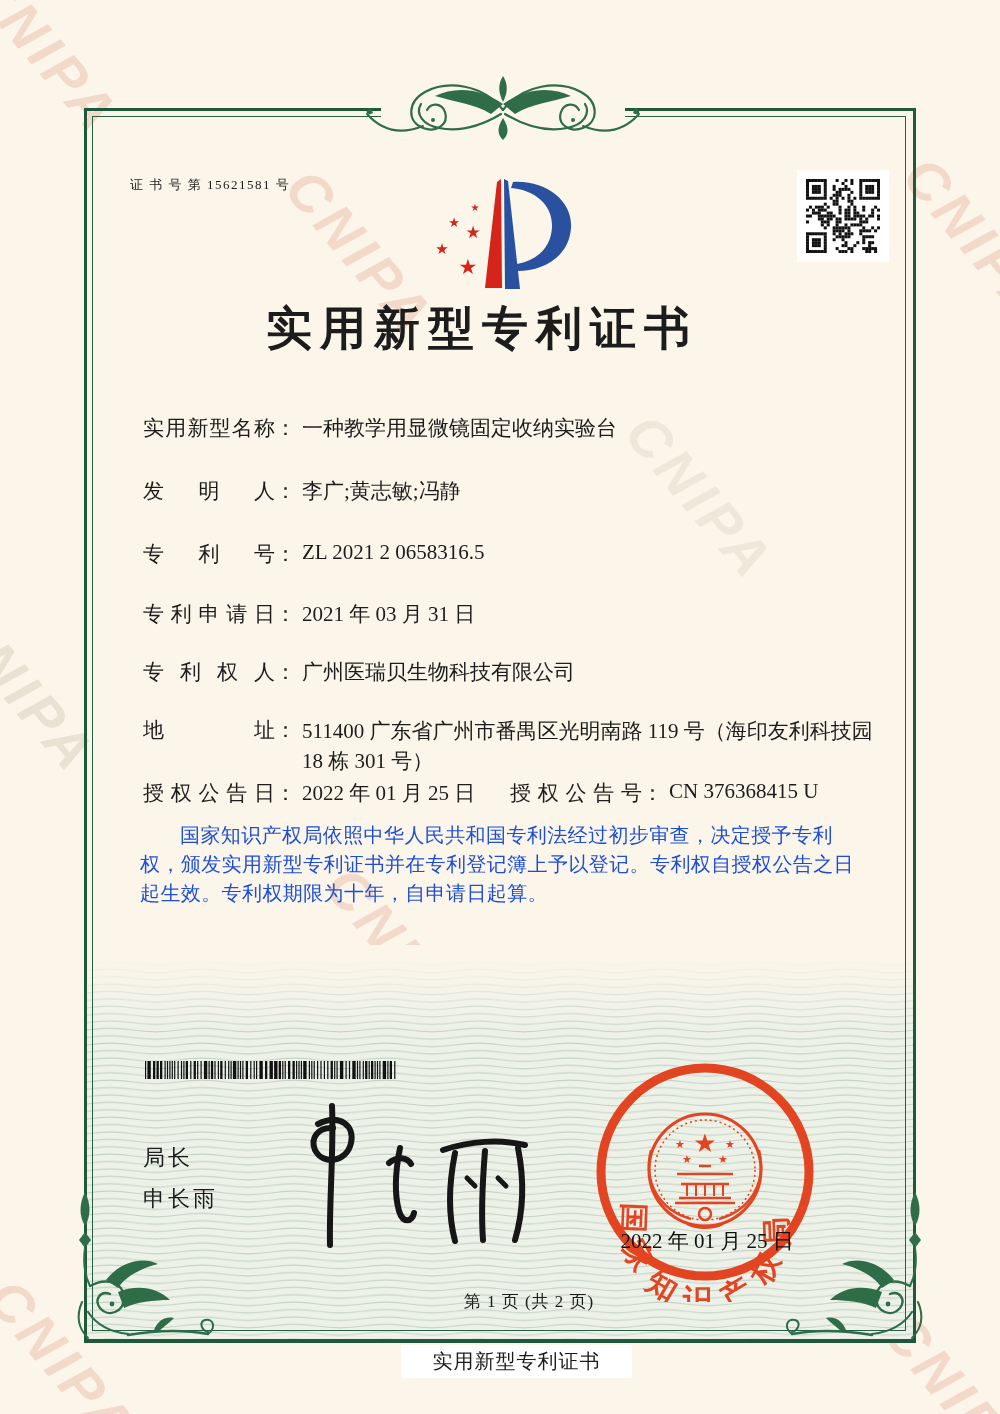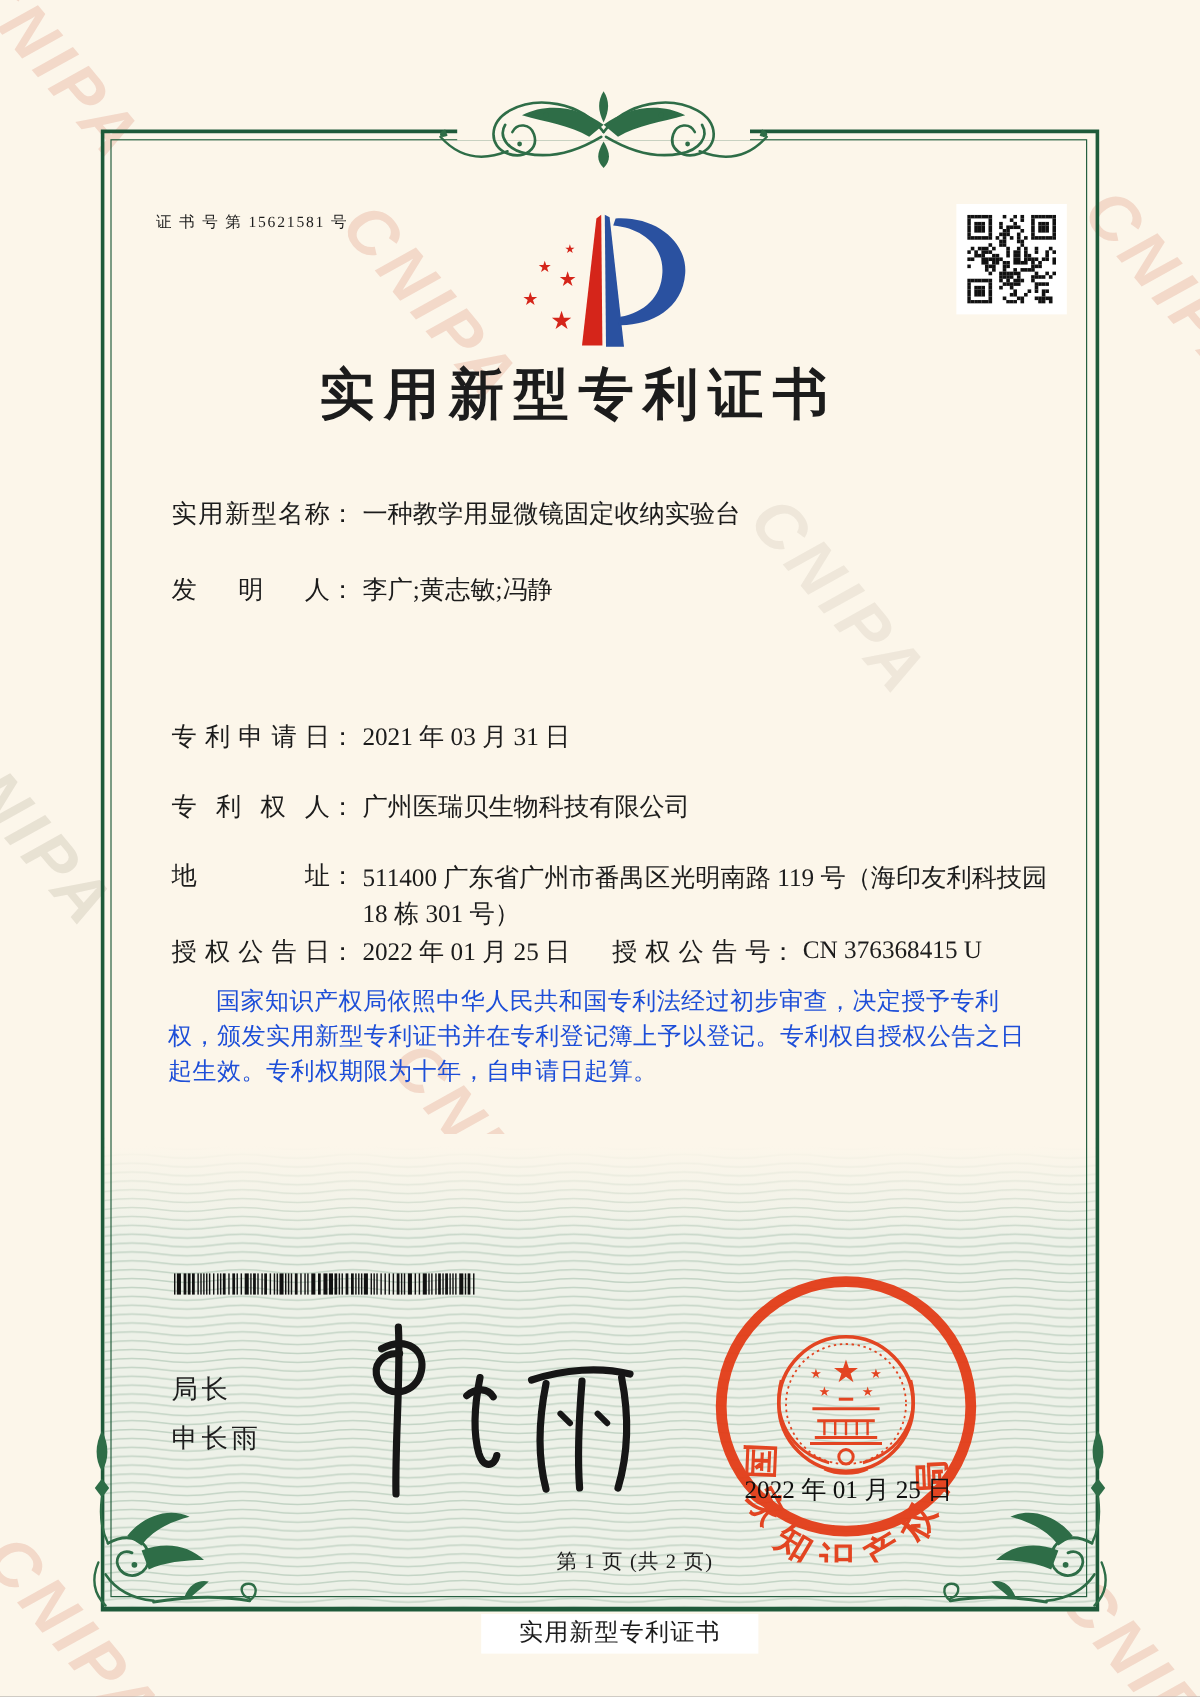--- a/index.html
+++ b/index.html
@@ -416,20 +416,23 @@
   </svg>
 
   <div class="abs title">实用新型专利证书</div>
 
   <div class="frow" style="top:414px">
     <span class="lbl">实用新型名称</span><span class="colon">：</span><span class="val">一种教学用显微镜固定收纳实验台</span>
   </div>
   <div class="frow" style="top:477px">
     <span class="lbl">发明人</span><span class="colon">：</span><span class="val">李广;黄志敏;冯静</span>
   </div>
+  <div class="frow" style="top:540px">
+    <span class="lbl">专利号</span><span class="colon">：</span><span class="val">ZL 2021 2 0658316.5</span>
+  </div>
   <div class="frow" style="top:600px">
     <span class="lbl">专利申请日</span><span class="colon">：</span><span class="val">2021 年 03 月 31 日</span>
   </div>
   <div class="frow" style="top:658px">
     <span class="lbl">专利权人</span><span class="colon">：</span><span class="val">广州医瑞贝生物科技有限公司</span>
   </div>
   <div class="frow wrap" style="top:716px">
     <span class="lbl">地址</span><span class="colon">：</span><span class="val">511400 广东省广州市番禺区光明南路 119 号（海印友利科技园 18 栋 301 号）</span>
   </div>
   <div class="frow" style="top:779px">

